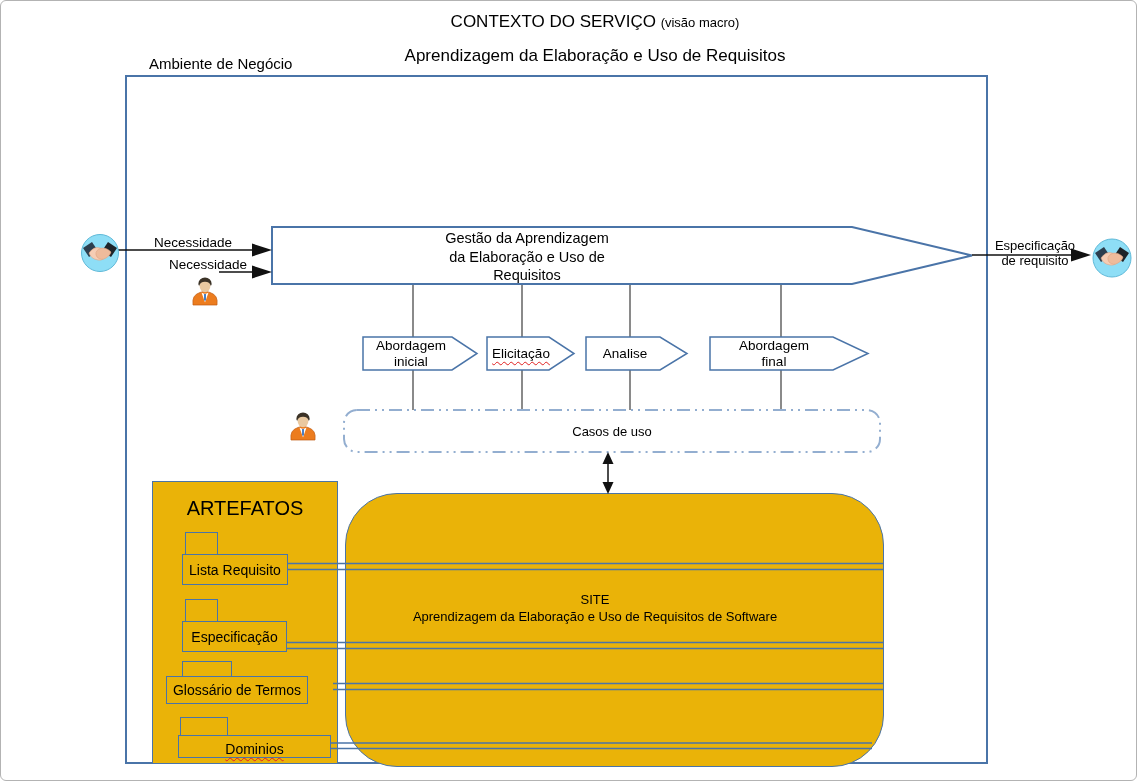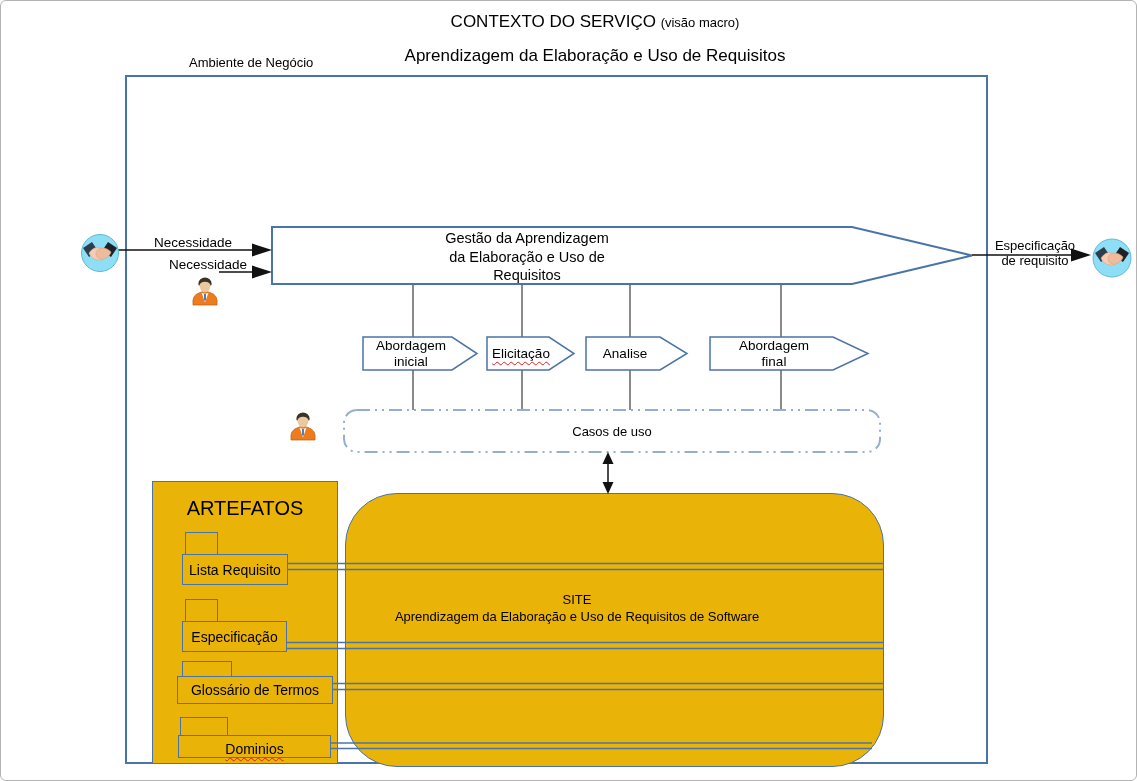--- a/index.html
+++ b/index.html
@@ -27,21 +27,21 @@
 <div class="thinbox folder-body" style="left:182px;top:554px;width:106px;height:31px;">
   <span>Lista Requisito</span>
 </div>
 
 <div class="thinbox" style="left:185px;top:599px;width:33px;height:24px;"></div>
 <div class="thinbox folder-body" style="left:182px;top:621px;width:105px;height:31px;">
   <span>Especificação</span>
 </div>
 
 <div class="thinbox" style="left:182px;top:661px;width:50px;height:17px;"></div>
-<div class="thinbox folder-body" style="left:177px;top:676px;width:156px;height:28px;">
+<div class="thinbox folder-body" style="left:166px;top:676px;width:142px;height:28px;">
   <span>Glossário de Termos</span>
 </div>
 
 <div class="thinbox" style="left:180px;top:717px;width:48px;height:20px;"></div>
 <div class="thinbox folder-body" style="left:178px;top:735px;width:153px;height:23px;align-items:flex-end;">
   <span class="misspelled">Dominios</span>
 </div>
 
 <svg width="1137" height="781" viewBox="0 0 1137 781">
 
@@ -126,21 +126,21 @@
 </svg>
 
 <div class="layer-labels">
 
   <div class="lbl center" style="left:250px;top:12px;width:690px;font-size:17px;">
     <span>CONTEXTO DO SERVIÇO</span>
     <span style="font-size:13px;">(visão macro)</span>
   </div>
   <div class="lbl center" style="left:250px;top:34px;width:690px;font-size:17px;margin-top:12px;">Aprendizagem da Elaboração e Uso de Requisitos</div>
 
-  <div class="lbl" style="left:149px;top:55px;font-size:13px;margin-left:40px;">Ambiente de Negócio</div>
+  <div class="lbl" style="left:149px;top:55px;font-size:15px;">Ambiente de Negócio</div>
 
   <div class="lbl center" style="left:133px;top:235px;width:120px;font-size:13.5px;">Necessidade</div>
   <div class="lbl center" style="left:148px;top:257px;width:120px;font-size:13.5px;">Necessidade</div>
 
   <div class="lbl center" style="left:977px;top:239px;width:116px;font-size:13px;line-height:14.5px;">
     <span>Especificação</span><br>
     <span>de requisito</span>
   </div>
 
   <div class="lbl center" style="left:377px;top:229px;width:300px;font-size:14.5px;line-height:18.5px;">
@@ -159,21 +159,21 @@
   <div class="lbl center" style="left:586px;top:346px;width:78px;font-size:13.5px;">
     <span>Analise</span>
   </div>
   <div class="lbl center" style="left:710px;top:338px;width:128px;font-size:13.5px;line-height:15.5px;">
     <span>Abordagem</span><br>
     <span>final</span>
   </div>
 
   <div class="lbl center" style="left:344px;top:424px;width:536px;font-size:13px;">Casos de uso</div>
 
-  <div class="lbl center" style="left:327px;top:592px;width:500px;font-size:13px;line-height:16.5px;">
+  <div class="lbl center" style="left:345px;top:592px;width:500px;font-size:13px;line-height:16.5px;">
     <span>SITE</span><br>
     <span>Aprendizagem da Elaboração e Uso de Requisitos de Software</span>
   </div>
 
   <div class="lbl center" style="left:152px;top:497px;width:186px;font-size:20px;">ARTEFATOS</div>
 </div>
 
 <div class="page-frame"></div>
 
 </body></html>

